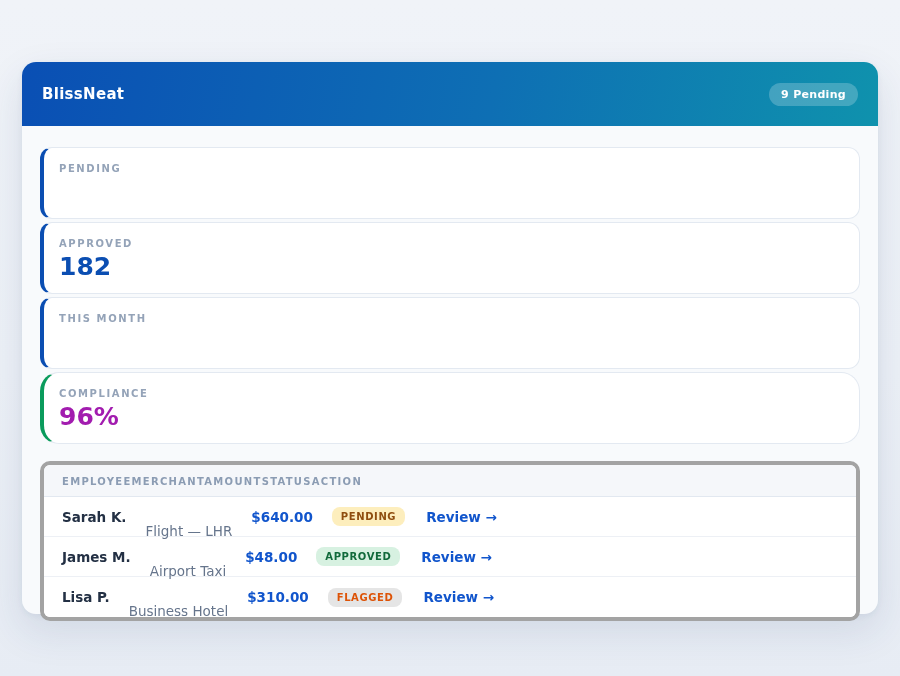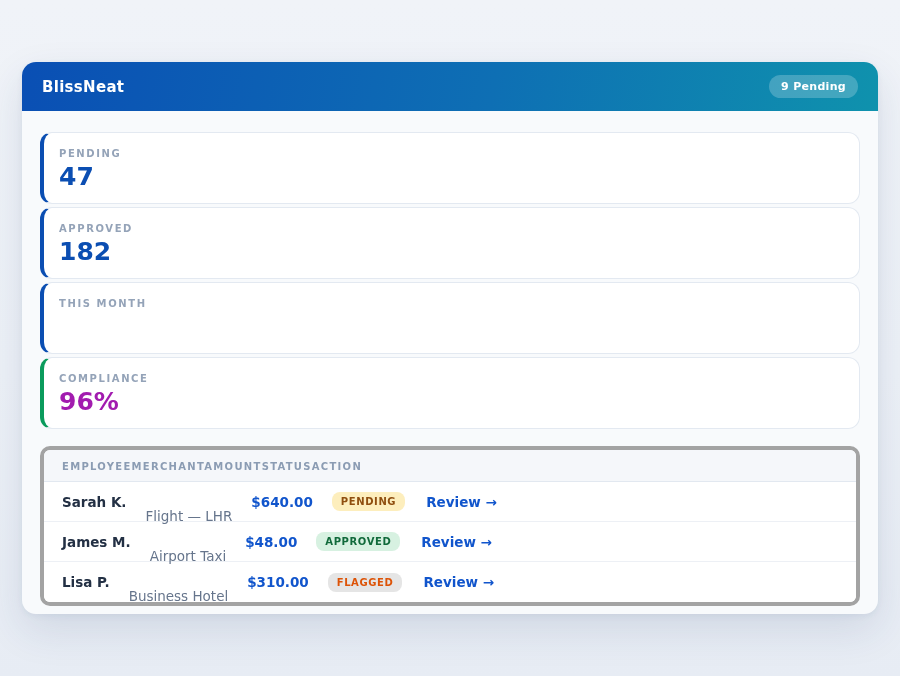--- a/index.html
+++ b/index.html
@@ -8,39 +8,39 @@
     font-family:"DejaVu Sans","Liberation Sans",sans-serif;
     background:linear-gradient(180deg,#f0f3f8 0%,#edf1f7 55%,#e7ecf4 100%);
     position:relative;
   }
   .app-card {
     position:absolute; left:22px; top:62px; width:856px; height:552px;
     background:#f8fafc; border-radius:14px;
     box-shadow:0 16px 40px rgba(30,60,110,0.12), 0 2px 6px rgba(30,60,110,0.06);
   }
   .app-header {
-    height:49px; border-radius:14px 14px 0 0;
+    height:64px; border-radius:14px 14px 0 0;
     background:linear-gradient(100deg,#0a4fb4 0%,#0e6fb4 55%,#0f92ad 100%);
     display:flex; align-items:center; justify-content:space-between;
     padding:0 20px;
   }
   .app-title { color:#ffffff; font-size:15px; font-weight:bold; letter-spacing:0.3px; }
   .header-badge {
     background:rgba(255,255,255,0.22); color:#ffffff;
     font-size:11px; font-weight:bold; padding:5px 12px; border-radius:999px;
     letter-spacing:0.3px;
   }
   .app-body { padding:21px 18px 22px 18px; }
 
   .stat-card {
     background:#ffffff; border:1px solid #e3e9f1; border-left-width:4px;
     border-radius:12px; height:72px; margin-bottom:3px; padding:15px 16px 0 15px;
   }
   .stat-card.accent-blue  { border-left-color:#0b4eb2; }
-  .stat-card.accent-green { border-left-color:#0a9b5c; }
+  .stat-card.accent-green { border-left-color:#0a9b5c;border-radius:19px; }
   .stat-label { font-size:10px; font-weight:bold; color:#94a3b8; letter-spacing:1.6px; }
   .stat-value { font-size:25px; font-weight:bold; margin-top:4px; line-height:1.1; }
   .accent-blue  .stat-value { color:#0b4eb2; }
   .accent-green .stat-value { color:#a21caf; }
 
   .table-card {
     margin-top:17px; background:#ffffff; border:4px solid #a3a3a3;
     border-radius:10px; overflow:hidden;
   }
   .table-head {
@@ -73,21 +73,20 @@
 
   <header class="app-header">
     <span class="app-title">BlissNeat</span>
     <span class="header-badge">9 Pending</span>
   </header>
 
   <div class="app-body">
 
     <div class="stat-card accent-blue">
       <div class="stat-label">PENDING</div>
-      <div class="stat-value">47</div>
     </div>
     <div class="stat-card accent-blue">
       <div class="stat-label">APPROVED</div>
       <div class="stat-value">182</div>
     </div>
     <div class="stat-card accent-blue">
       <div class="stat-label">THIS MONTH</div>
     </div>
     <div class="stat-card accent-green">
       <div class="stat-label">COMPLIANCE</div>

